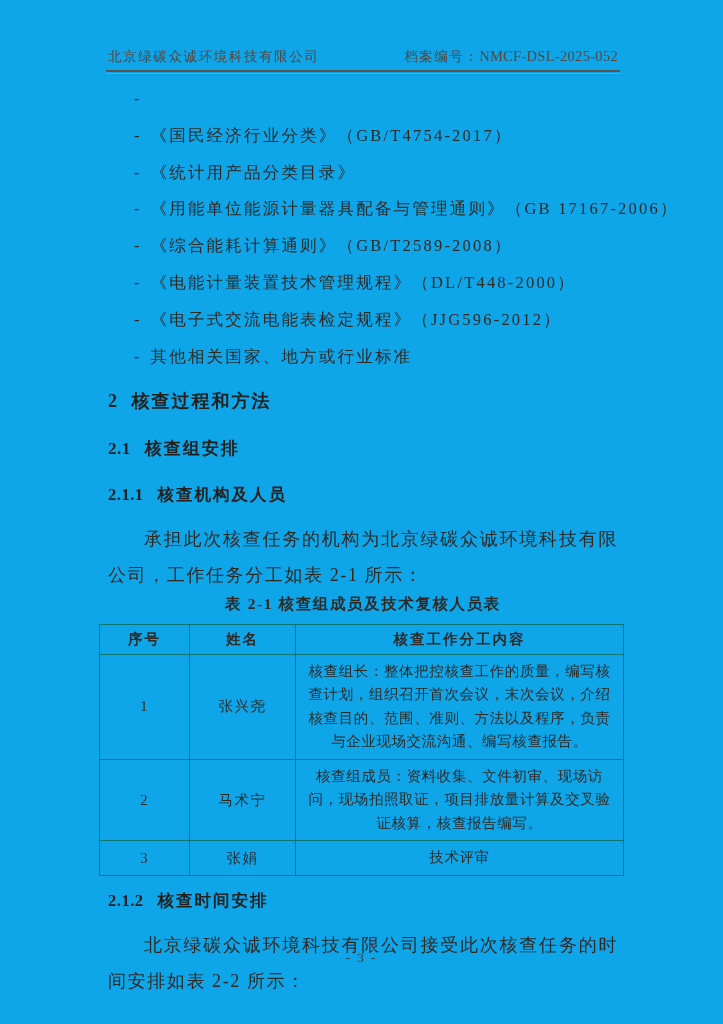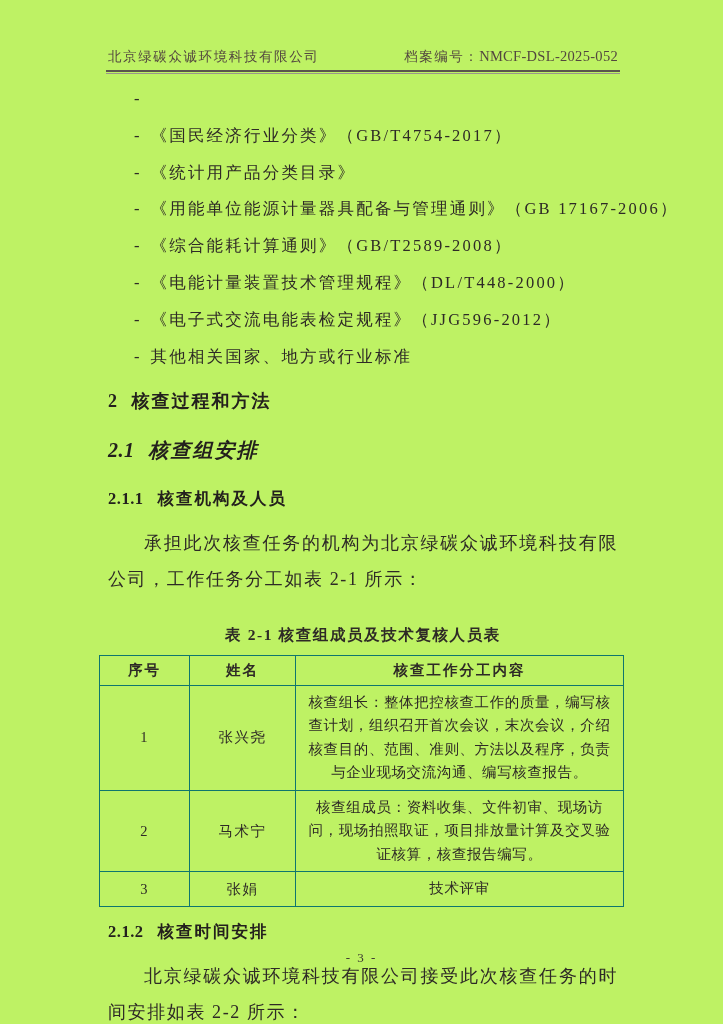--- a/index.html
+++ b/index.html
@@ -7,21 +7,21 @@
   body {
     width:723px; height:1024px;
     font-family:"Liberation Serif","DejaVu Serif",serif;
     color:#2e2a26;
     position:relative;
     overflow:hidden;
   }
   .page {
     position:relative;
     width:723px; height:1024px;
-    background:#bef264;
+    background:#0ea5e9;
     padding:48px 105px 0 108px;
   }
   
   .doc-header {
     display:flex; justify-content:space-between; align-items:baseline;
     font-size:13.5px; color:#53473f;
   }
   .company { letter-spacing:1.6px; }
   .archive { display:flex; align-items:baseline; }
   .archive-label { letter-spacing:1.5px; }
@@ -39,34 +39,34 @@
     padding-left:26px;
     margin:0 0 19.5px 0;
     font-size:16.5px; letter-spacing:2.2px;
     line-height:1.05;
     white-space:nowrap;
   }
   .ref-dash { letter-spacing:0; }
   
   .h-l1, .h-l2, .h-l3 { font-weight:bold; color:#23201d; }
   .h-l1 { font-size:18px; margin-top:24px; letter-spacing:2px; }
-  .h-l2 { font-size:20px; margin-top:24px; letter-spacing:2px;font-style:italic; }
+  .h-l2 { font-size:17px; margin-top:24px; letter-spacing:2px; }
   .h-l3 { font-size:16.5px; margin-top:24px; letter-spacing:2px; }
   .h-num { margin-right:14px; letter-spacing:0.5px; }
   
   .para {
     margin-top:15px;
     font-size:18px; letter-spacing:1.6px;
     line-height:2.0;
     text-indent:2em;
     text-align:justify;
   }
   
   .tbl-caption {
-    margin-top:28px;
+    margin-top:1px;
     text-align:center; font-weight:bold;
     font-size:15.5px; letter-spacing:1.6px;
   }
   table.roster {
     margin-top:9px;
     margin-left:-9px;
     width:calc(100% + 15px);
     border-collapse:collapse;
     table-layout:fixed;
   }

